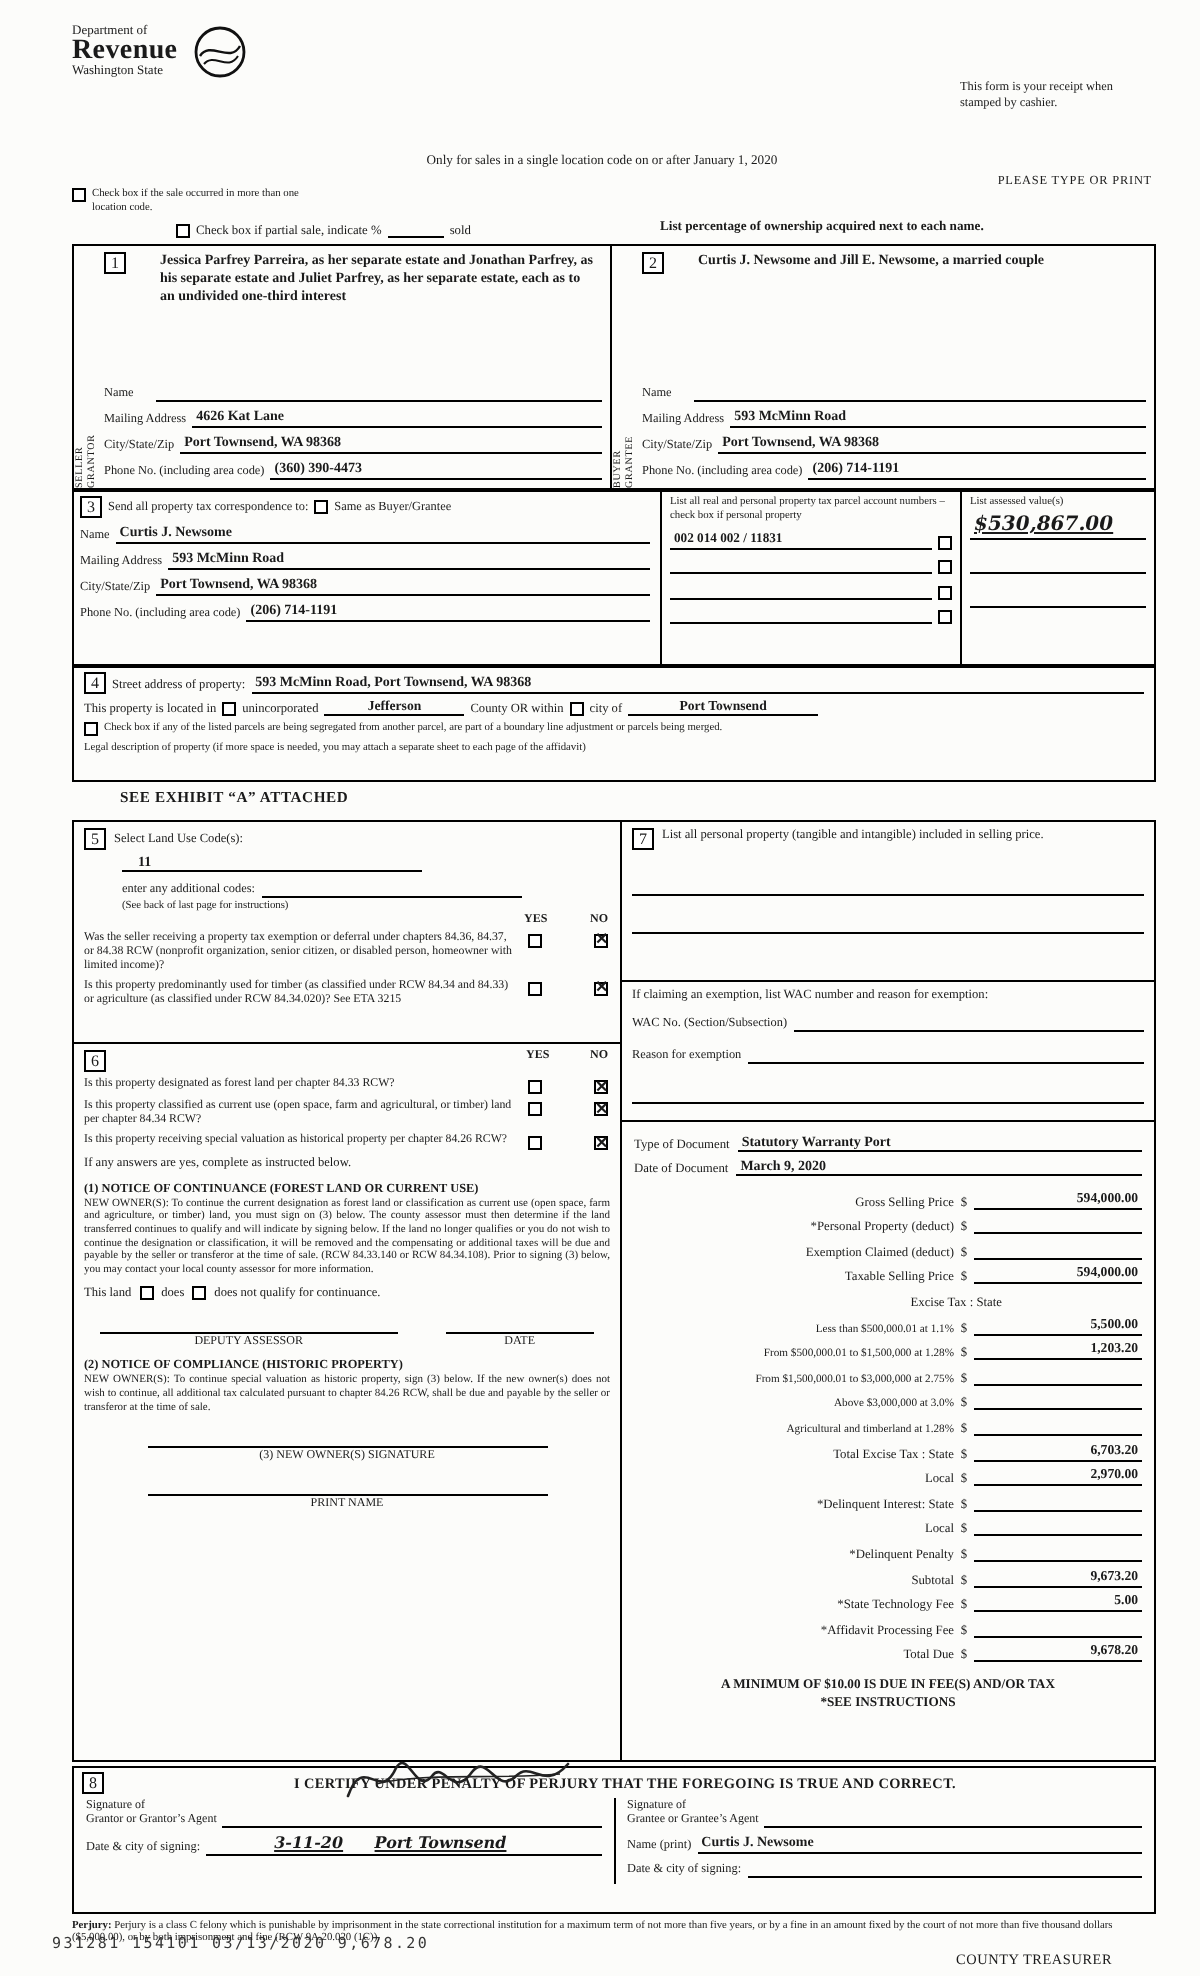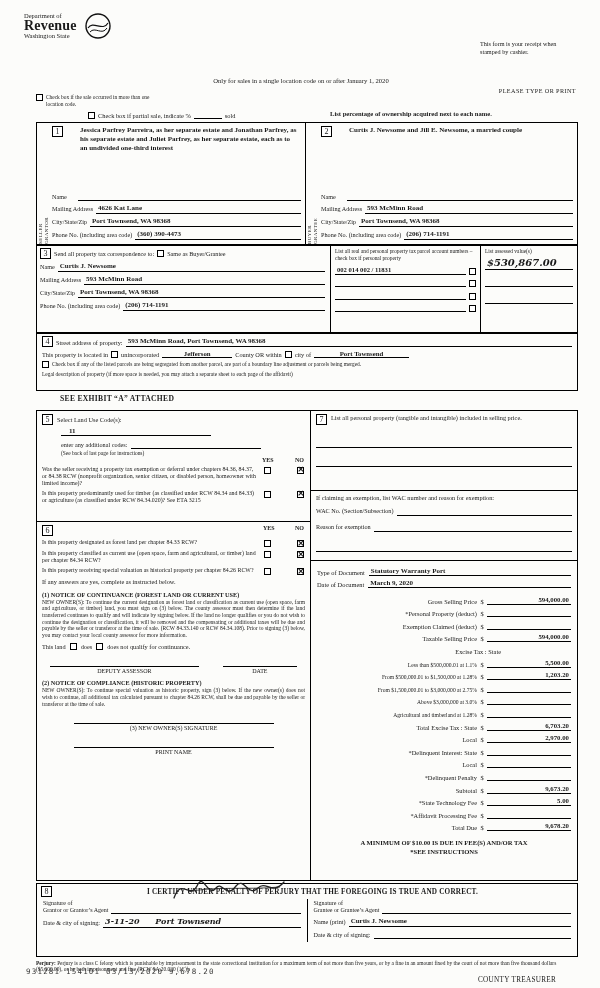--- a/index.html
+++ b/index.html
@@ -5,39 +5,39 @@
   *{margin:0;padding:0;box-sizing:border-box;}
   html,body{background:#ffffff;}
   #page{position:relative;width:600px;height:988px;background:#fcfcfa;font-family:"Liberation Serif",serif;color:#1a1a1a;overflow:hidden;}
   .b{font-weight:bold;}
   .tiny{font-size:5.4px;line-height:6.6px;}
   .small{font-size:6.3px;line-height:7.8px;}
   .cb{display:inline-block;width:7px;height:7px;border:1px solid #000;position:relative;vertical-align:-1px;background:#fff;flex:none;}
   .cb.checked::before{content:"✕";position:absolute;left:-0.5px;top:-1.5px;font-size:8px;font-weight:bold;line-height:8px;}
   .numbox{display:inline-block;flex:none;border:1px solid #000;width:11px;height:11px;font-size:8px;text-align:center;line-height:10px;background:#fff;}
   .box{position:absolute;border:1px solid #000;}
-  .frow{display:flex;align-items:center;margin-top:3px;}
+  .frow{display:flex;align-items:flex-end;margin-top:3px;}
   .flabel{font-size:6.2px;white-space:nowrap;padding-right:3px;line-height:8px;}
   .fval{flex:1;border-bottom:1px solid #000;font-weight:bold;font-size:7px;line-height:9px;padding:0 2px;min-height:9px;}
   .sigline{border-bottom:1px solid #000;min-height:11px;}
   .vtext{writing-mode:vertical-rl;transform:rotate(180deg);font-size:5px;letter-spacing:0.4px;}
-  .hand{font-family:"DejaVu Serif",serif;font-style:italic;font-weight:bold;}
+  .hand{font-family:"DejaVu Serif",serif;font-style:italic;font-weight:bold;text-decoration:underline;}
   .yesno{display:flex;width:42px;justify-content:space-between;font-size:6px;font-weight:bold;flex:none;}
   .qrow{display:flex;margin-top:3px;}
   .qtext{flex:1;font-size:5.9px;line-height:7px;padding-right:5px;}
   .qchecks{width:42px;display:flex;justify-content:space-between;align-items:flex-start;flex:none;padding:1px 1px 0 1px;}
   .mrow{display:flex;align-items:flex-end;height:12.6px;font-size:6.4px;}
   .mrow .ml{flex:1;text-align:right;white-space:nowrap;}
   .mrow .md{width:10px;text-align:center;flex:none;}
   .mrow .mv{width:84px;flex:none;border-bottom:1px solid #000;text-align:right;font-weight:bold;padding-right:2px;font-size:6.8px;min-height:9px;}
   .rate .ml{font-size:5.6px;}
   .capbox{border-top:1px solid #000;font-size:6px;text-align:center;padding-top:1px;}
 
   
-  #logo{position:absolute;left:24px;top:12px;display:flex;gap:5px;}
+  #logo{position:absolute;left:36px;top:12px;display:flex;gap:5px;}
   #logo .l1{font-size:6.5px;}
   #logo .l2{font-size:14px;font-weight:bold;line-height:13px;letter-spacing:0.2px;}
   #logo .l3{font-size:6.5px;}
   #hdr-title{position:absolute;left:120px;top:38px;width:350px;text-align:center;}
   #hdr-title .t1{font-size:11.5px;font-weight:bold;letter-spacing:0.4px;}
   #hdr-title .t2{font-size:8px;font-weight:bold;margin-top:2px;}
   #hdr-warning{position:absolute;left:36px;top:66px;width:530px;text-align:center;font-size:7.1px;font-weight:bold;}
   #hdr-only{position:absolute;left:36px;top:77px;width:530px;text-align:center;font-size:6.6px;}
   #hdr-receipt{position:absolute;left:480px;top:40px;width:98px;font-size:6.2px;line-height:7.6px;}
   #hdr-type{position:absolute;right:24px;top:87px;font-size:6.2px;letter-spacing:0.4px;}
@@ -519,21 +519,21 @@
         <div class="sigrow">
           <span class="slabel">
             <span>Signature of</span><br>
             <span>Grantor or Grantor’s Agent</span>
           </span>
           <span class="sl-line"></span>
         </div>
         <div class="frow">
           <span class="flabel">Date &amp; city of signing:</span>
           <span class="fval" style="font-weight:normal;">
-            <span class="hand" style="font-size:8px;">3-11-20</span>
+            <span class="hand" style="font-size:8px;margin-left:32px;">3-11-20</span>
             <span class="hand" style="font-size:8px;margin-left:14px;">Port Townsend</span>
           </span>
         </div>
       </div>
       <div class="s8col rightcol">
         <div class="sigrow">
           <span class="slabel">
             <span>Signature of</span><br>
             <span>Grantee or Grantee’s Agent</span>
           </span>

